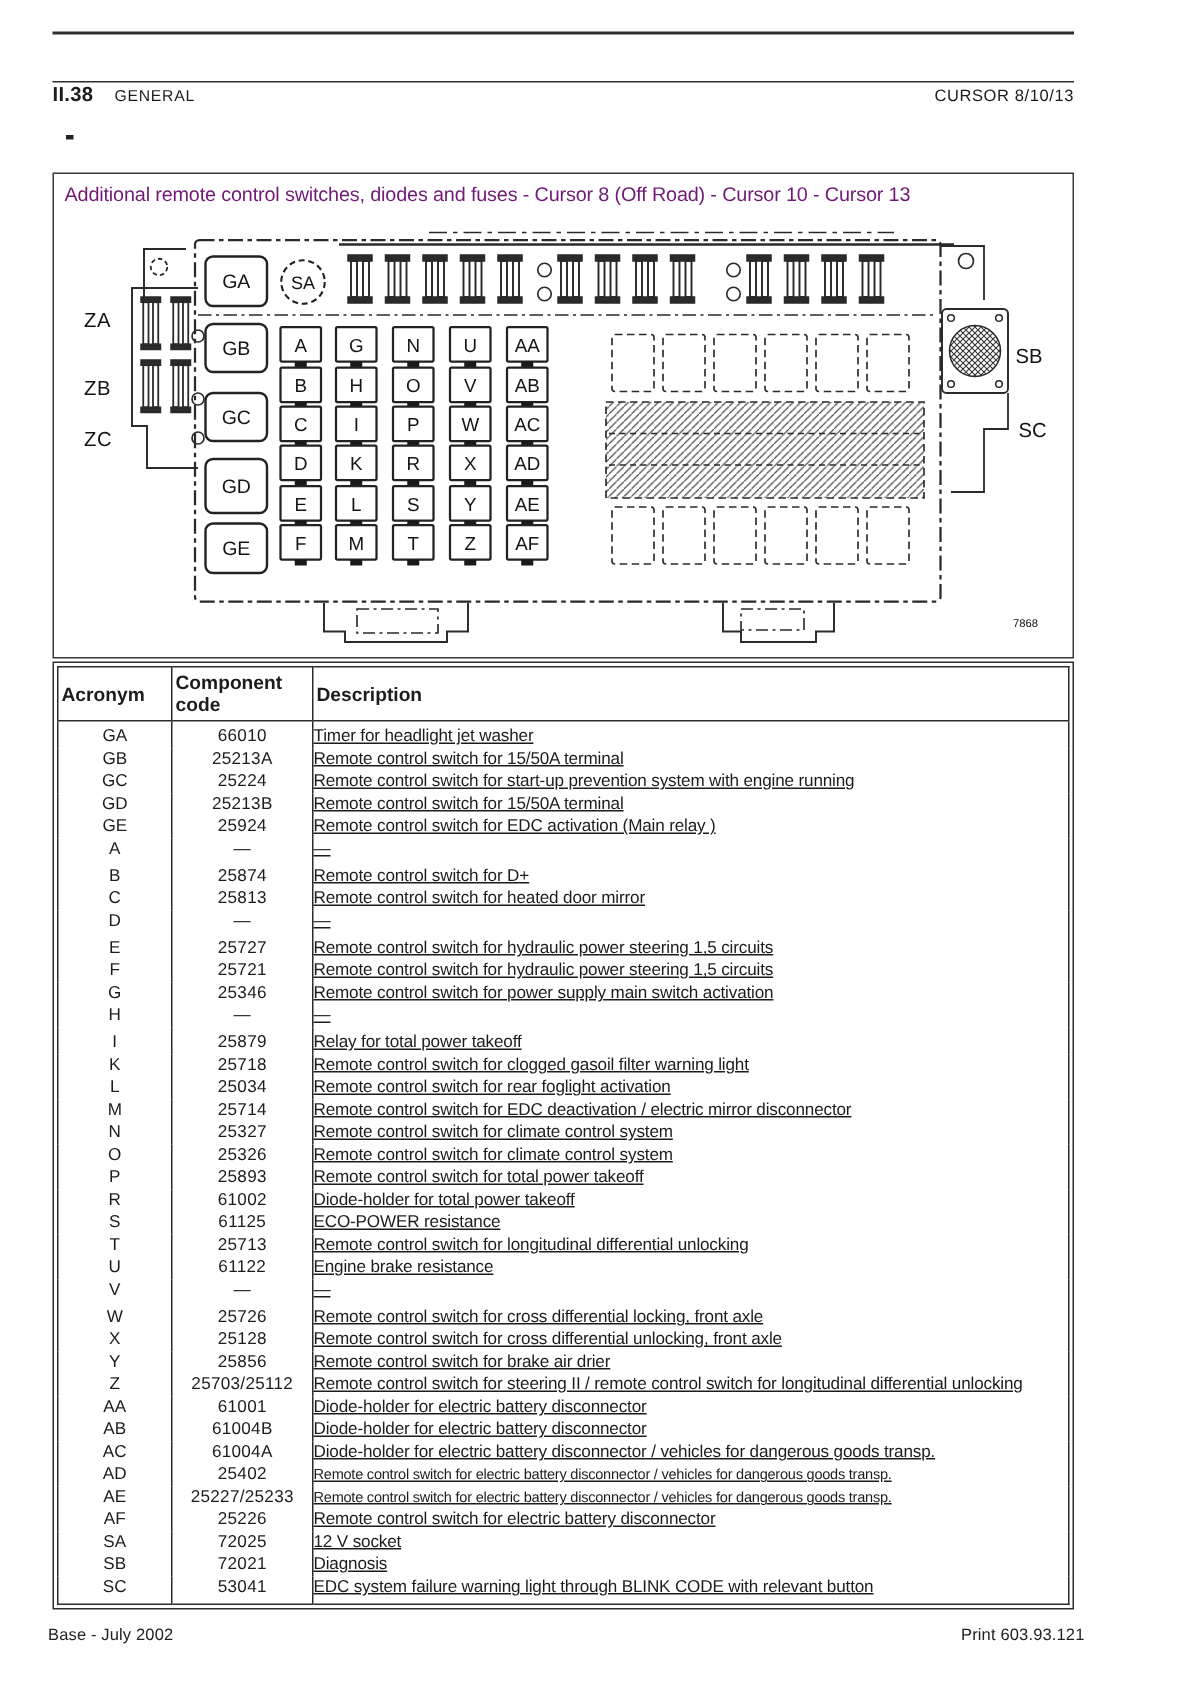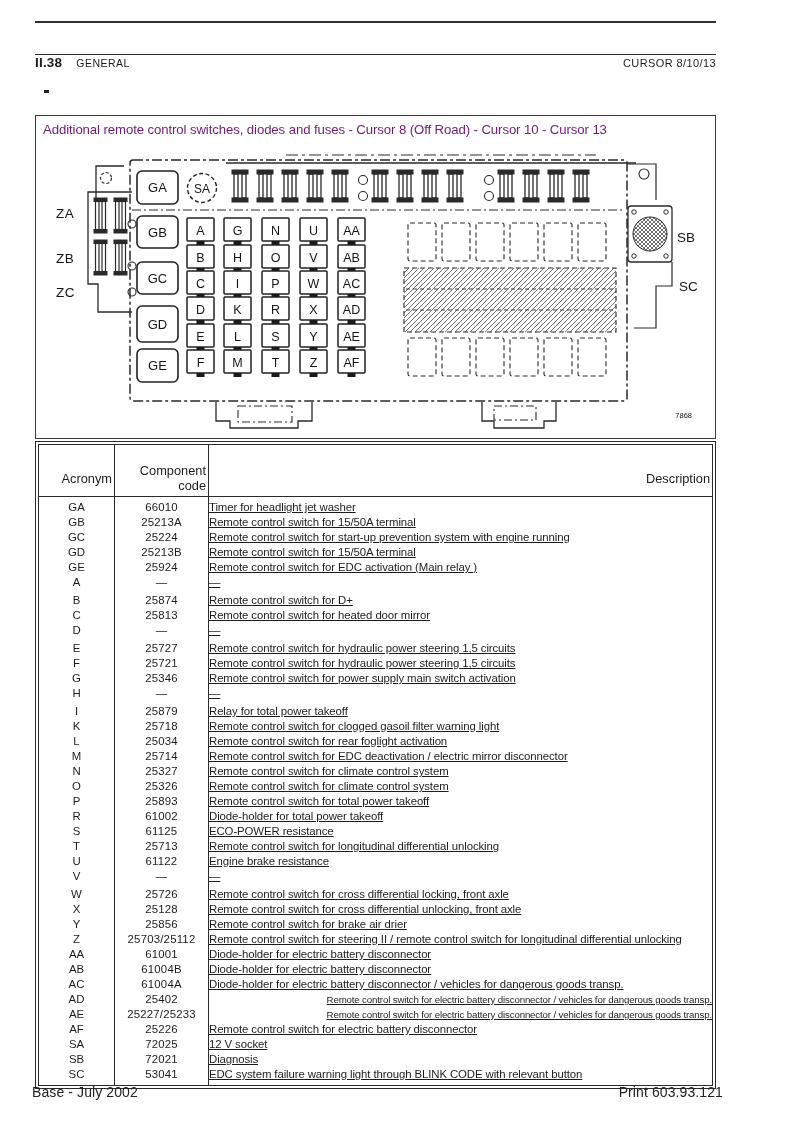--- a/index.html
+++ b/index.html
@@ -16,35 +16,35 @@
   .hdr .model{margin-left:auto;font-size:11px;letter-spacing:.4px;}
   .stray{position:absolute;left:44px;top:90px;width:5px;height:3px;background:#222;}
   .figbox{position:absolute;left:35px;top:115px;width:679px;height:322px;border:1px solid #3a3a3a;}
   .figtitle{position:absolute;left:7px;top:6px;font-size:13.2px;color:#701a75;letter-spacing:-0.1px;white-space:nowrap;}
   .figsvg{position:absolute;left:0;top:0;}
   svg text{font-family:"Liberation Sans",sans-serif;fill:#141414;}
 
   .tblwrap{position:absolute;left:35px;top:441px;width:675px;border:1px solid #2b2b2b;padding:2px;background:#fff;}
   table.comp{width:100%;border-collapse:collapse;border:1.4px solid #2b2b2b;table-layout:fixed;}
   table.comp th{
-    font-size:12.8px;font-weight:normal;border-bottom:1.4px solid #2b2b2b;
-    padding:18px 2px 3px;line-height:15px;text-align:right;vertical-align:middle;
+    font-size:12.8px;font-weight:bold;border-bottom:1.4px solid #2b2b2b;
+    padding:2px 2px 3px;line-height:15px;text-align:left;vertical-align:middle;
   }
   .cw1{width:76px;} .cw2{width:94px;}
   .bR{border-right:1px solid #2b2b2b;}
   table.comp td{font-size:11.4px;line-height:15px;padding:0;vertical-align:top;}
   td.c1{text-align:center;}
   td.c2{text-align:center;letter-spacing:.2px;}
   td.c3{padding-left:9px;padding-right:4px;letter-spacing:-0.1px;text-decoration:underline;}
   tr.gap td{padding-top:3px;}
-  td.c3.small{font-size:9.7px;letter-spacing:-0.15px;line-height:15px;text-align:right;}
+  td.c3.small{font-size:9.7px;letter-spacing:-0.15px;line-height:15px;}
   tbody tr:first-child td{padding-top:3px;}
   tbody tr:last-child td{padding-bottom:3px;}
 
-  .foot{position:absolute;left:32px;top:1084px;width:691px;display:flex;font-size:14px;color:#222;letter-spacing:.1px;}
+  .foot{position:absolute;left:32px;top:1084px;width:691px;display:flex;font-size:11px;color:#222;letter-spacing:.1px;}
   .foot .fr{margin-left:auto;}
 </style>
 </head>
 <body>
 
 <div class="rule" id="rule-top"></div>
 <div class="hdr">
   <span class="sec">II.38</span>
   <span class="seclab">GENERAL</span>
   <span class="model">CURSOR 8/10/13</span>

